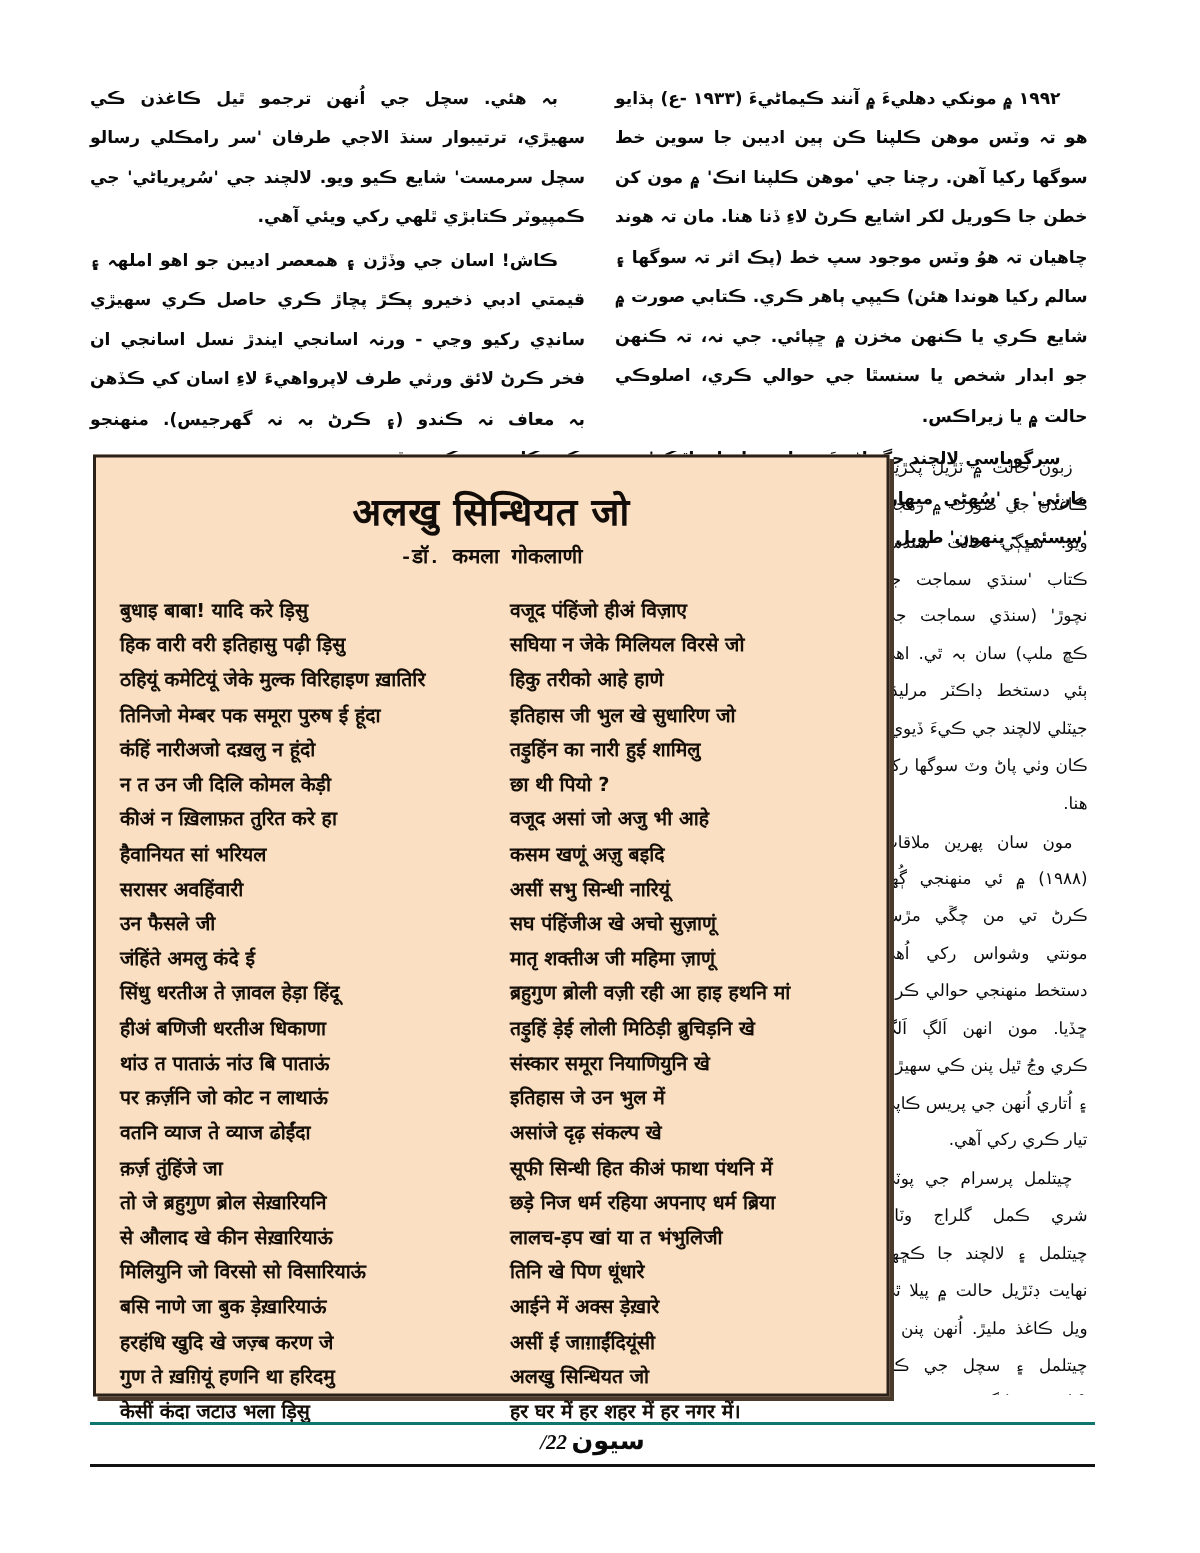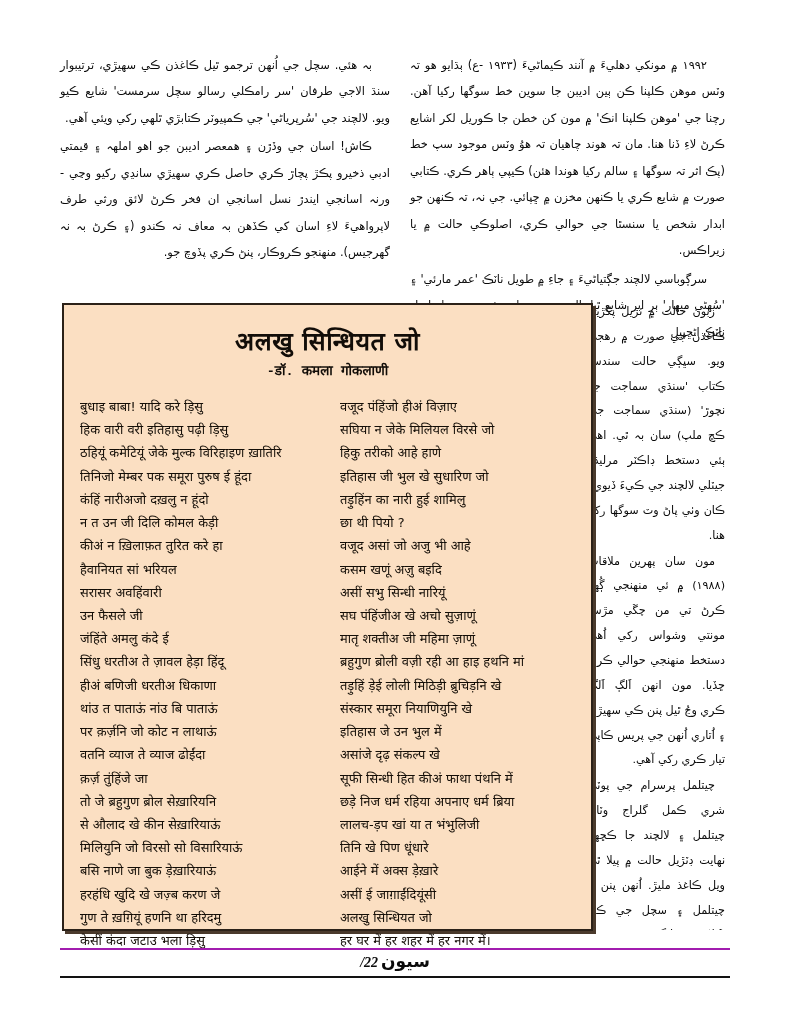--- a/index.html
+++ b/index.html
@@ -28,21 +28,21 @@
   }
   .col-sindhi {
     position: absolute;
     top: 0;
     direction: rtl;
     text-align: justify;
     font-family: "DejaVu Sans", sans-serif;
     font-size: 11.4px;
     line-height: 2.32;
     color: #0a0a0a;
-    font-weight: 400;
+    font-weight: 700;
   }
   .col-sindhi.left-col  { left: 0px;   width: 330px; }
   .col-sindhi.right-col { left: 350px; width: 315px; }
   .col-sindhi p { margin: 0 0 2px 0; text-indent: 18px; }
 
   
   .side-col {
     position: absolute;
     left: 588px;
     top: 300px;
@@ -97,33 +97,33 @@
   }
   .poem-col {
     flex: 1 1 0;
     min-width: 0;
   }
   .poem-col.col-a { flex: 0 0 252px; }
   .poem-col.col-b { flex: 1 1 auto; }
   .poem-line {
     font-family: "DejaVu Sans", sans-serif;
     font-size: 12.9px;
-    font-weight: 400;
+    font-weight: 700;
     color: #140e07;
     line-height: 1.80;
     white-space: nowrap;
   }
 
   
   .footer {
     position: absolute;
     left: 60px;
     top: 948px;
     width: 670px;
-    border-top: 2px solid #a21caf;
+    border-top: 2px solid #0f766e;
     border-bottom: 2px solid #121212;
     height: 26px;
   }
   .footer-inner {
     position: relative;
     height: 26px;
   }
   .footer-mark {
     position: absolute;
     left: 0;

